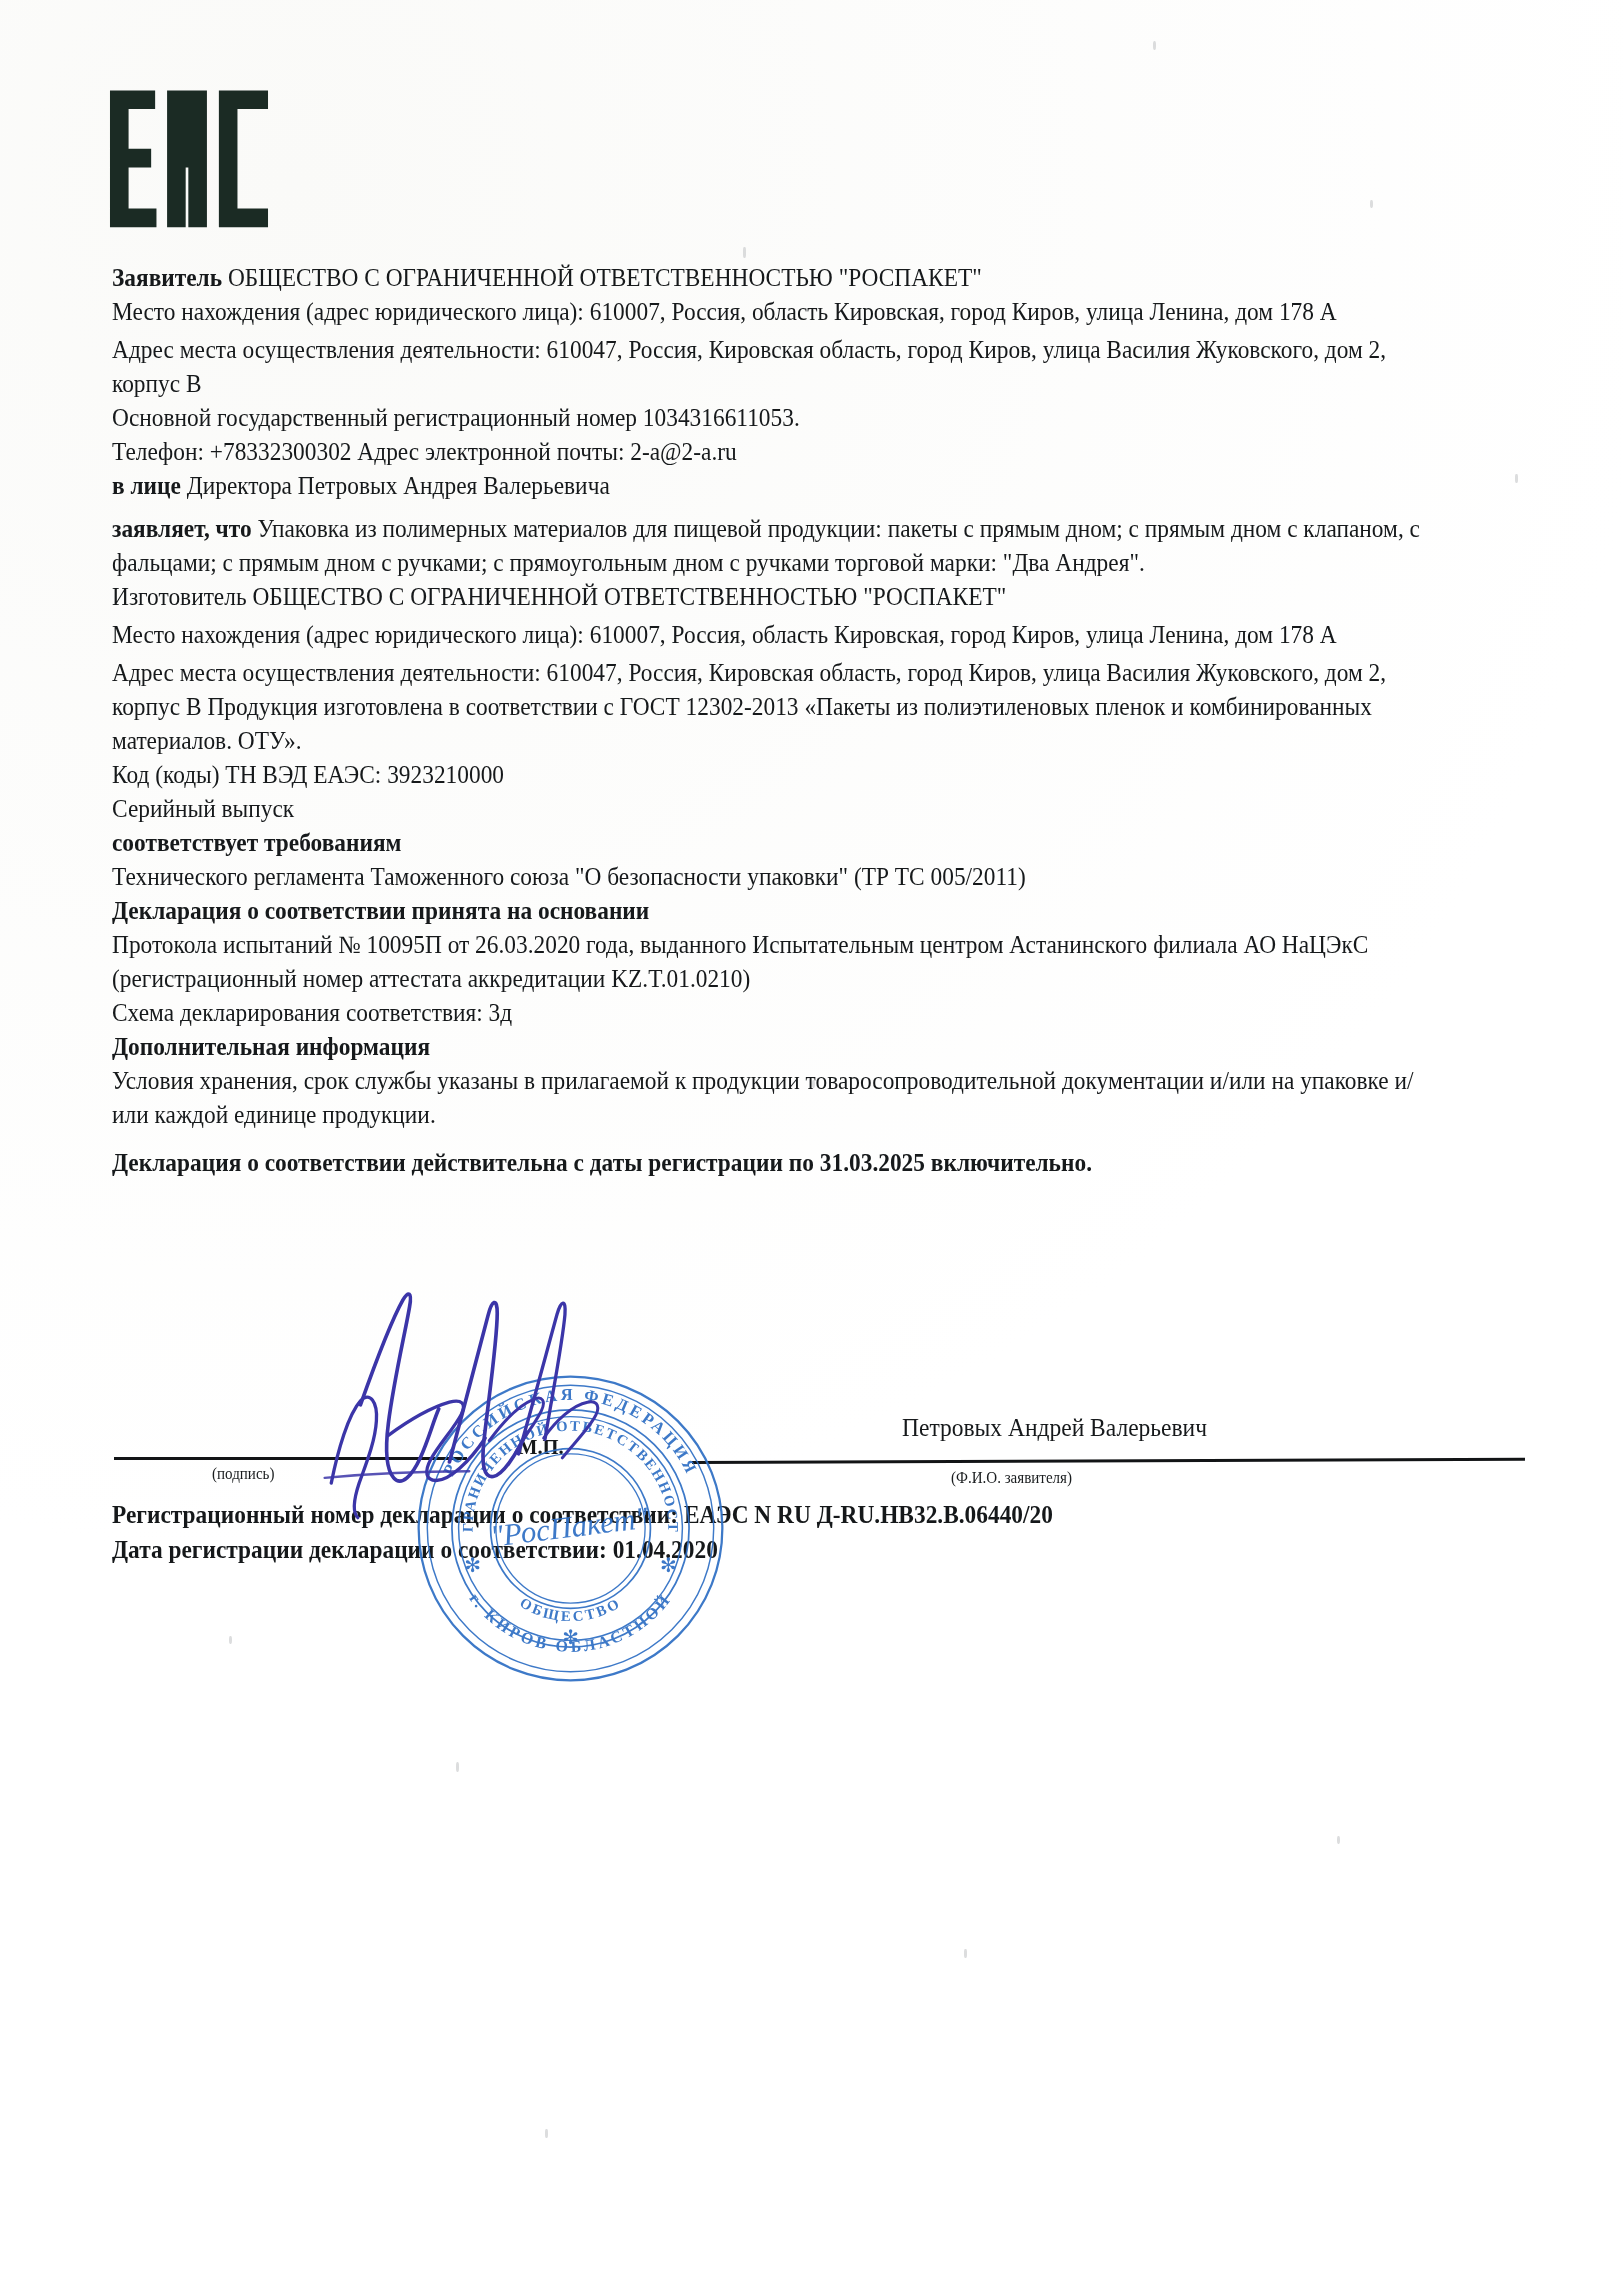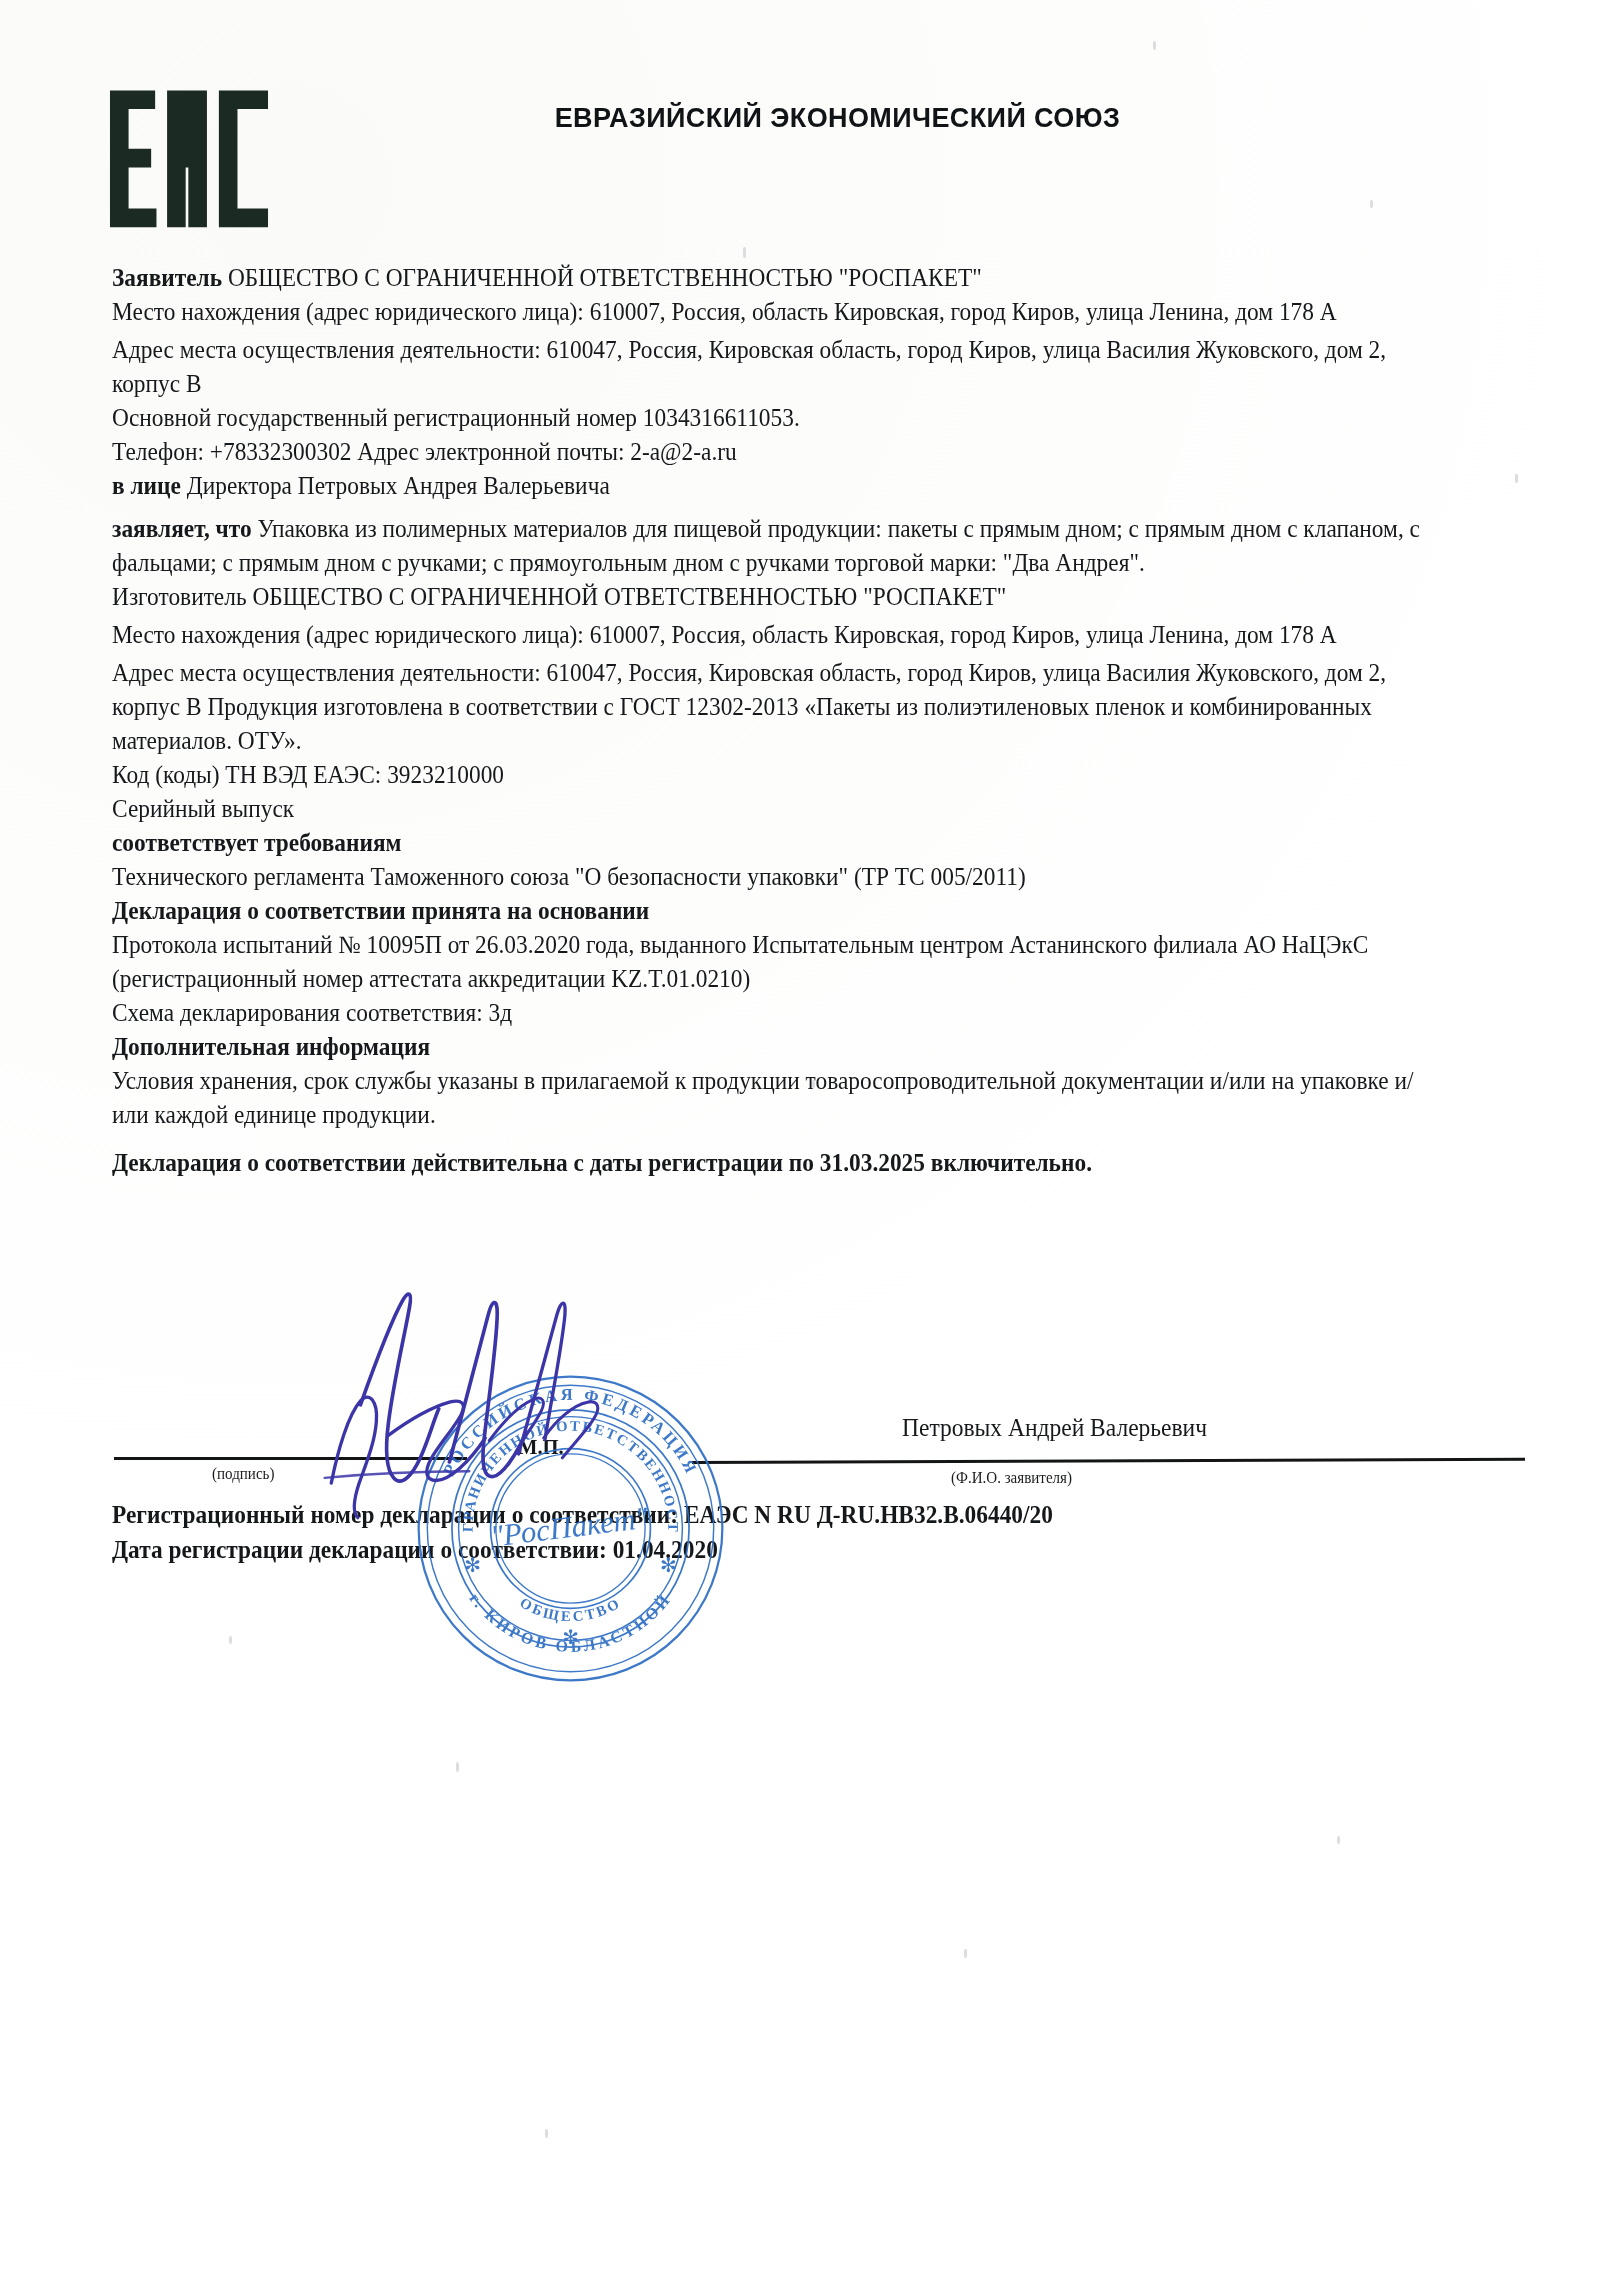--- a/index.html
+++ b/index.html
@@ -133,21 +133,20 @@
 
       <path d="M6 8 H74 V36 H34 V96 H68 V124 H34 V186 H76 V214 H6 Z"></path>
 
       <path d="M92 8 H152 V214 H124 V124 H120 V214 H92 Z M120 36 H124 V96 H120 Z"></path>
 
       <path d="M170 8 H244 V36 H198 V186 H244 V214 H170 Z"></path>
     </svg>
   </div>
 
   <div class="doc-title">
-    <div>ЕВРАЗИЙСКИЙ ЭКОНОМИЧЕСКИЙ СОЮЗ</div>
   </div>
 
   <div class="body-text">
 
     <p>
       <span class="b">Заявитель</span>
       <span>ОБЩЕСТВО С ОГРАНИЧЕННОЙ ОТВЕТСТВЕННОСТЬЮ "РОСПАКЕТ"</span>
     </p>
 
     <p>Место нахождения (адрес юридического лица): 610007, Россия, область Кировская, город Киров, улица Ленина, дом 178 А</p>

